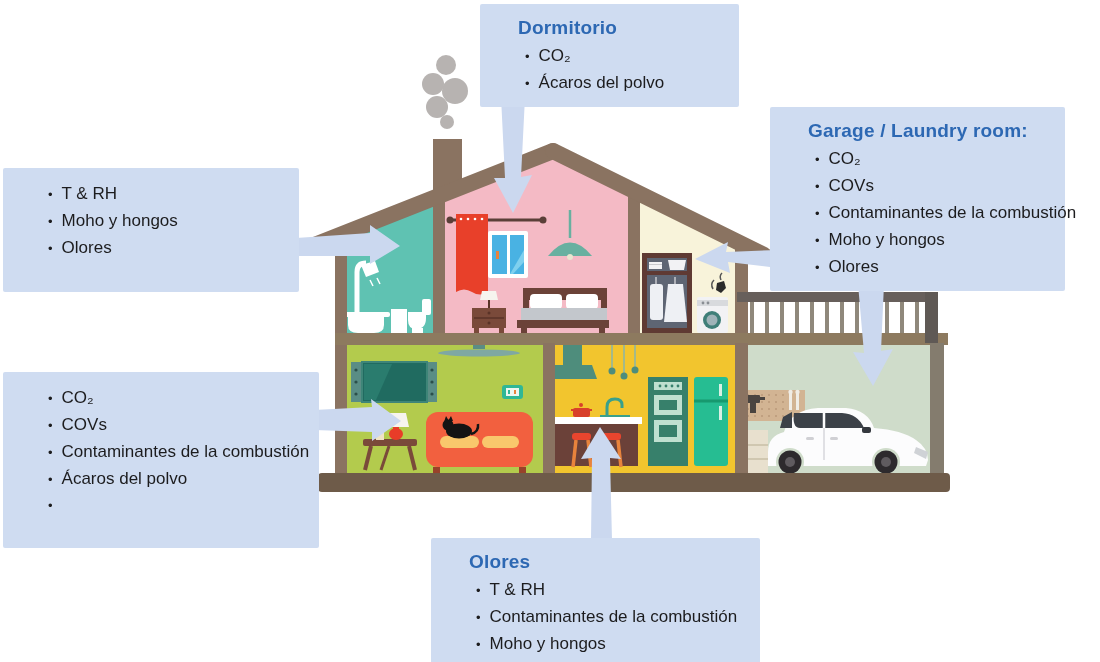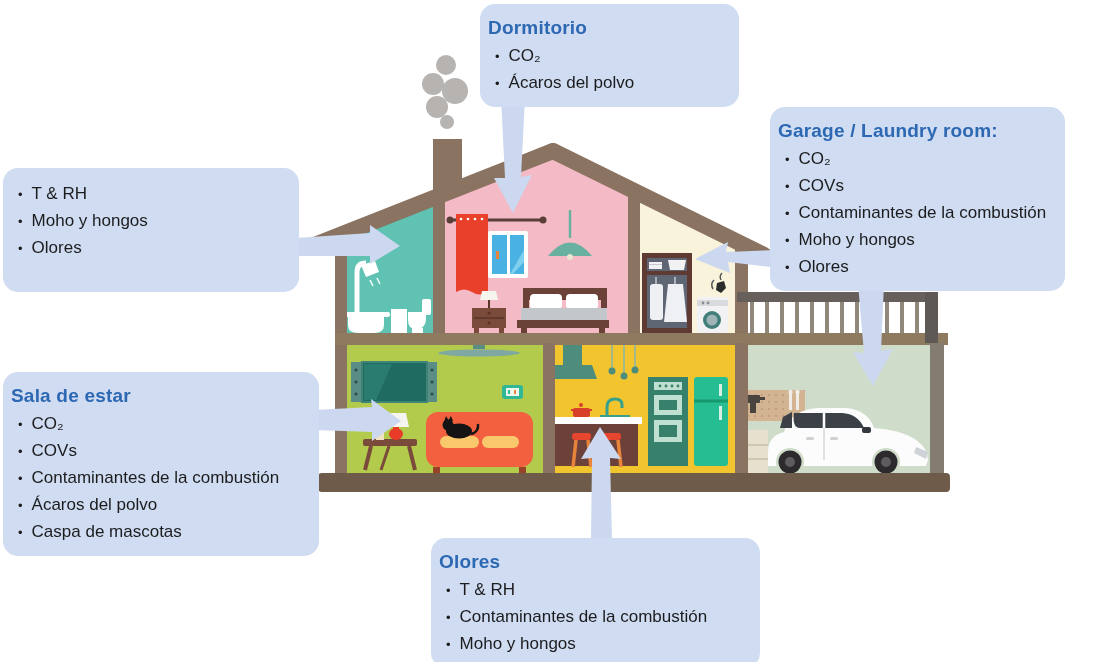--- a/index.html
+++ b/index.html
@@ -1,20 +1,20 @@
 <!DOCTYPE html>
 <html style="--callout-bg: #cfdcf1; --title-blue: #2d68b3;"><head>
 <meta charset="utf-8">
 <style>
   html,body{margin:0;padding:0;background:#ffffff;}
   body{font-family:"Liberation Sans",sans-serif;}
   .stage{position:relative;width:1100px;height:662px;background:#fff;overflow:hidden;}
   svg.house{position:absolute;left:0;top:0;}
-  .callout{position:absolute;background:var(--callout-bg,#cfdcf1);border-radius:15px;
-           box-sizing:border-box;padding:13px 14px 10px 8px;}
+  .callout{position:absolute;background:var(--callout-bg,#cfdcf1);border-radius:2px;
+           box-sizing:border-box;padding:13px 14px 10px 38px;}
   .callout-title{font-size:19px;font-weight:bold;color:var(--title-blue,#2d68b3);
                  margin:0 0 4px 0;letter-spacing:.2px;}
   .callout ul{list-style:none;margin:0;padding:0;}
   .callout li{display:flex;align-items:baseline;gap:9px;padding-left:7px;
               font-size:17px;color:#1c1c1e;line-height:26px;white-space:nowrap;}
   .bullet{font-size:13px;line-height:26px;}
   .callout--dormitorio{left:480px;top:4px;width:259px;min-height:95px;}
   .callout--garage{left:770px;top:107px;width:295px;min-height:179px;}
   .callout--bano{left:3px;top:168px;width:296px;min-height:124px;}
   .callout--sala{left:3px;top:372px;width:316px;min-height:176px;}
@@ -403,41 +403,39 @@
             <span class="bullet">•</span>
             <span>Moho y hongos</span>
           </li>
           <li>
             <span class="bullet">•</span>
             <span>Olores</span>
           </li>
         </ul>
   </div>
       <div class="callout callout--sala">
-    <p class="callout-title">Sala de estar</p>
     <ul>
           <li>
             <span class="bullet">•</span>
             <span>CO₂</span>
           </li>
           <li>
             <span class="bullet">•</span>
             <span>COVs</span>
           </li>
           <li>
             <span class="bullet">•</span>
             <span>Contaminantes de la combustión</span>
           </li>
           <li>
             <span class="bullet">•</span>
             <span>Ácaros del polvo</span>
           </li>
           <li>
             <span class="bullet">•</span>
-            <span>Caspa de mascotas</span>
           </li>
         </ul>
   </div>
       <div class="callout callout--cocina">
     <p class="callout-title">Olores</p>
     <ul>
           <li>
             <span class="bullet">•</span>
             <span>T &amp; RH</span>
           </li>

